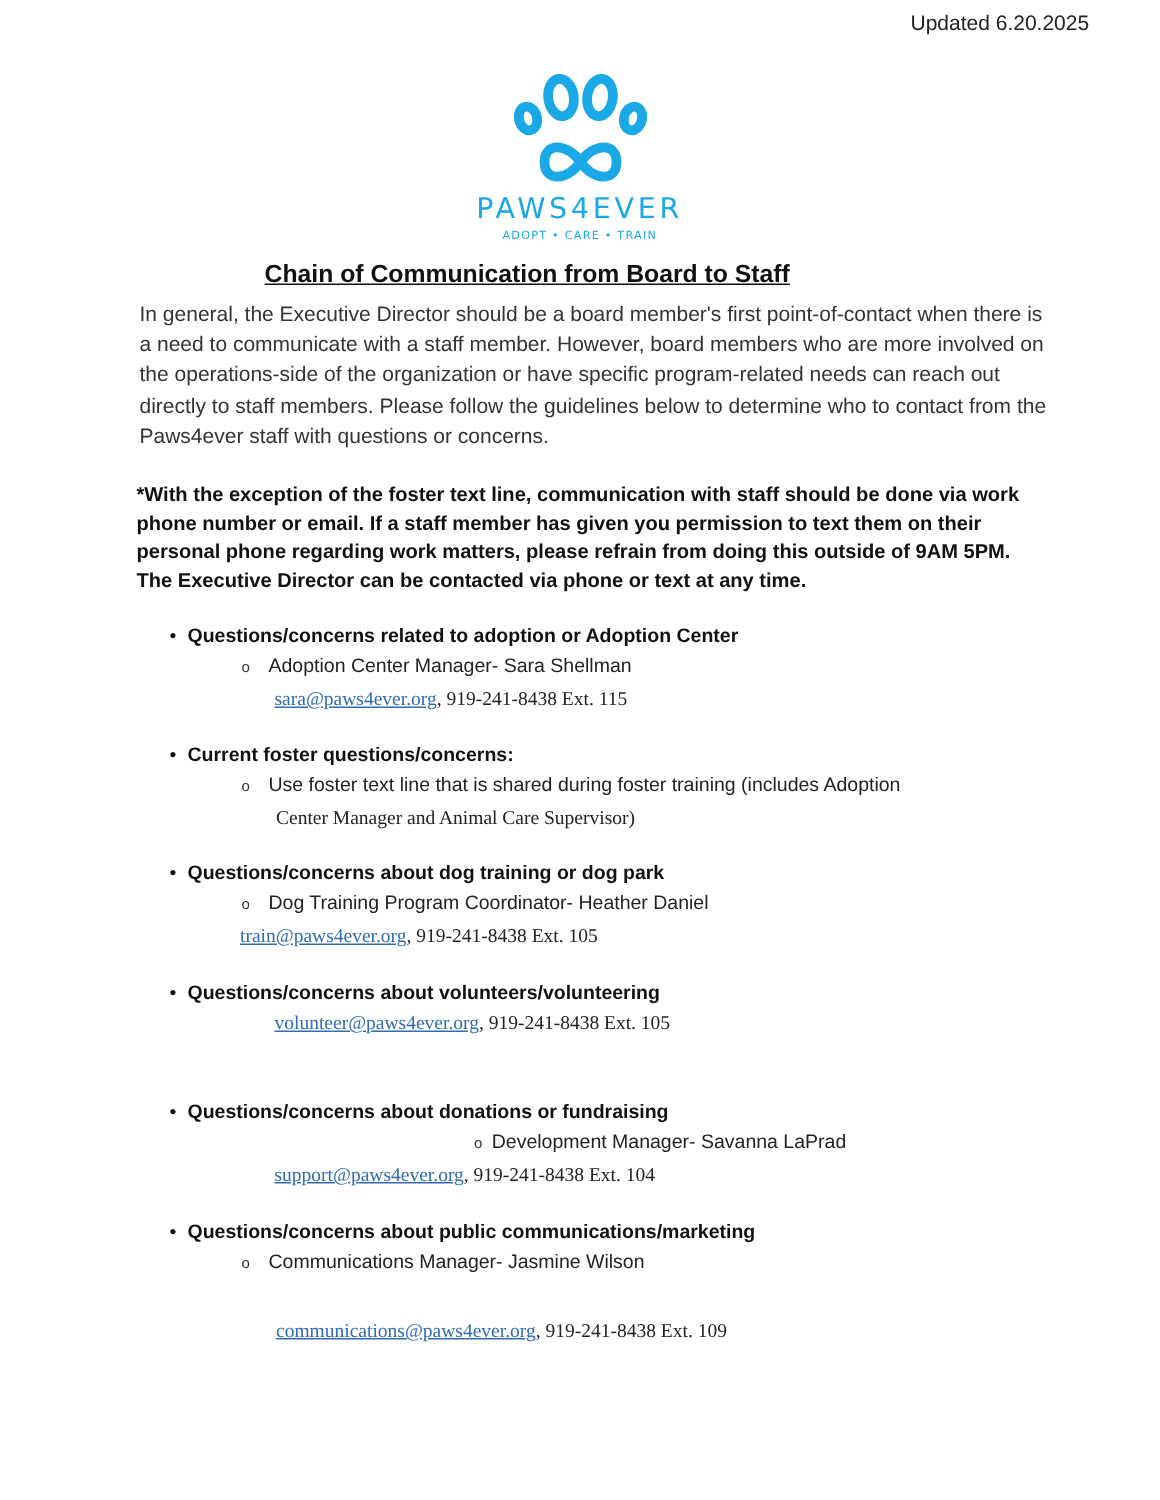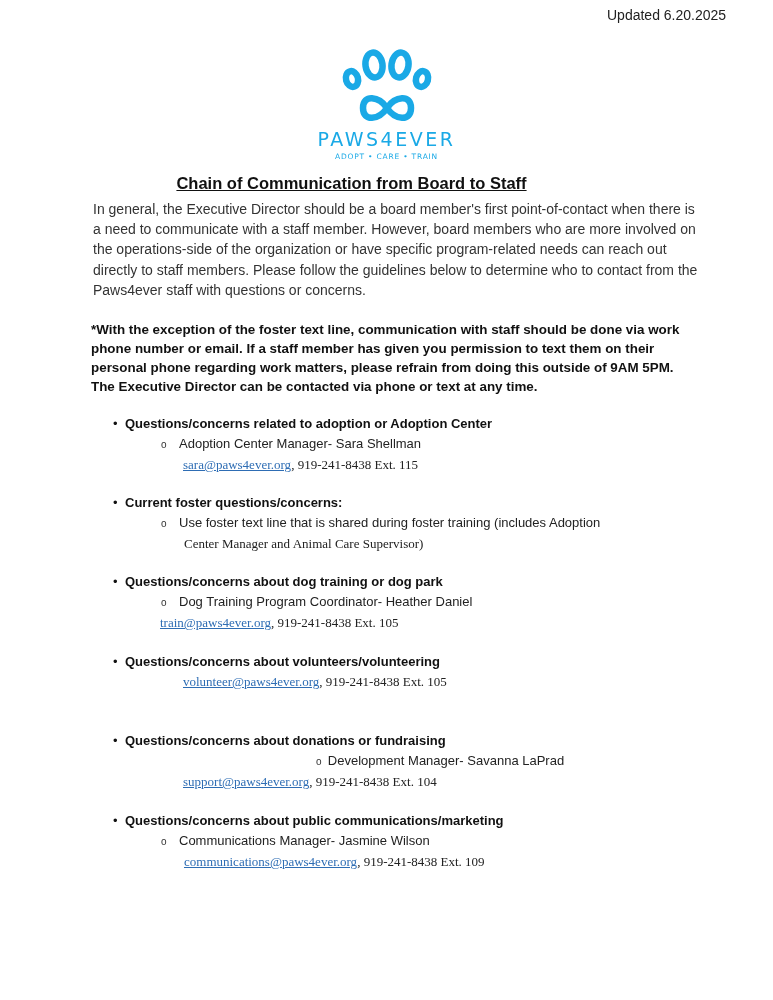--- a/index.html
+++ b/index.html
@@ -178,14 +178,14 @@
 
 <div class="section" style="top:731px;">
   <div class="heading"><span class="bullet">•</span><span>Questions/concerns about donations or fundraising</span></div>
   <div class="sub" style="padding-left:48px;text-align:center;"><span class="circ">o</span><span>Development Manager- Savanna LaPrad</span></div>
   <div class="contact" style="padding-left:70px;"><a>support@paws4ever.org</a><span>,</span> <span>919-241-8438 Ext. 104</span></div>
 </div>
 
 <div class="section" style="top:811px;">
   <div class="heading"><span class="bullet">•</span><span>Questions/concerns about public communications/marketing</span></div>
   <div class="sub" style="padding-left:48px;"><span class="circ">o</span><span>Communications Manager- Jasmine Wilson</span></div>
-  <div class="contact" style="padding-left:71px;"><a>communications@paws4ever.org</a><span>,</span> <span>919-241-8438 Ext. 109</span></div>
+  <div class="contact" style="padding-left:71px;margin-top:24px;"><a>communications@paws4ever.org</a><span>,</span> <span>919-241-8438 Ext. 109</span></div>
 </div>
 
 </body></html>

